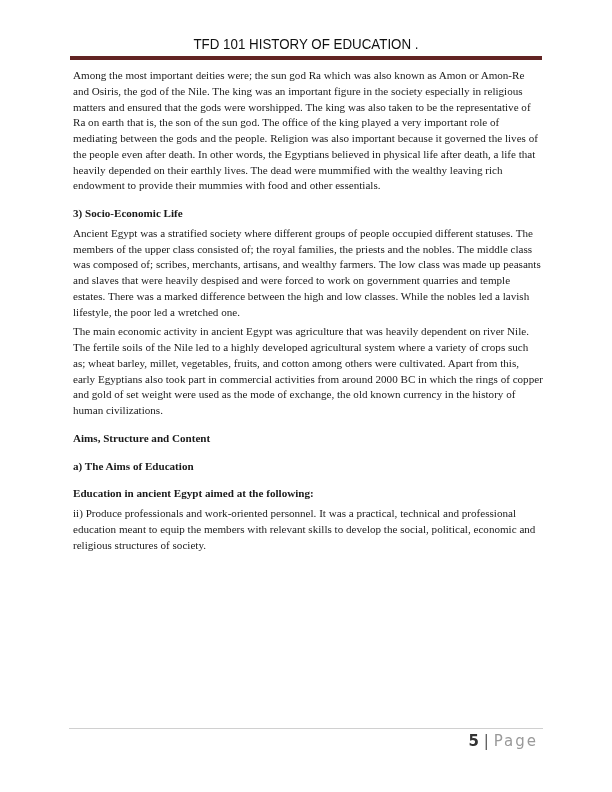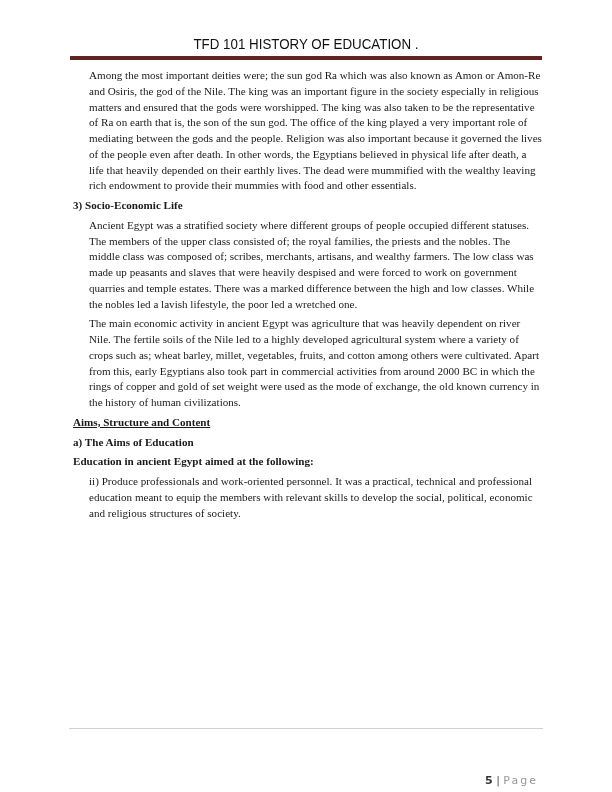--- a/index.html
+++ b/index.html
@@ -14,32 +14,32 @@
     }
     .header-rule {
       position: absolute; left: 70px; width: 472px; top: 56px; height: 4px;
       background: #622423;
     }
     .body {
       position: absolute; left: 73px; width: 470px; top: 68px;
       font-family: "Liberation Serif", serif;
       font-size: 11.1px; line-height: 15.75px; color: #1a1a1a;
     }
-    .body p { margin: 0 0 4px 16px; }
+    .body p { margin: 0 0 4px 0; }
     .body h3 {
-      margin: 4px 0 4px 0; font-size: 11.1px; font-weight: bold;
+      margin: 12px 0 4px 0; font-size: 11.1px; font-weight: bold;
     }
-    .body h3.underline { text-decoration: underline; }
+    .body h3.underline { }
     .footer-rule {
       position: absolute; left: 69px; width: 474px; top: 728px; height: 1px;
       background: #d0d0d0;
     }
     .footer {
       position: absolute; right: 74px; top: 732px;
-      font-family: "DejaVu Sans", sans-serif; font-size: 11px; color: #333; margin-top: 42px;
+      font-family: "DejaVu Sans", sans-serif; font-size: 15px; color: #333;
     }
     .footer .num { font-weight: bold; }
     .footer .sep { color: #555; }
     .footer .label { color: #999; letter-spacing: 2px; }
   </style>
 </head>
 <body>
 
 <div class="page">
   <div class="header-title">TFD 101 HISTORY OF EDUCATION .</div>

